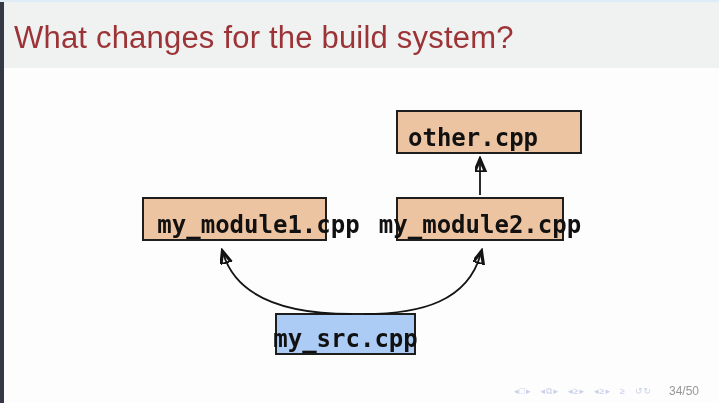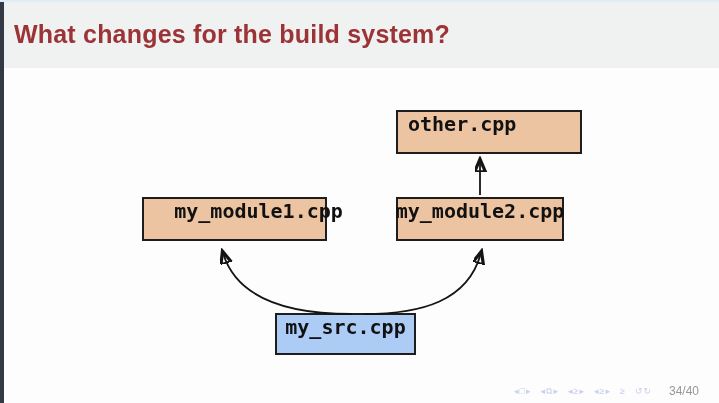--- a/index.html
+++ b/index.html
@@ -30,31 +30,31 @@
   .left-strip{
     position:absolute;left:0;top:0;width:4px;height:403px;
     background:var(--sidebar-strip);z-index:5;
   }
   .titlebar{
     position:absolute;left:0;top:0;width:719px;height:68px;
     background:var(--titlebar-bg);
   }
   .slide-title{
     position:absolute;left:14px;top:20px;
-    font-size:25px;font-weight:700;letter-spacing:0.2px;
+    font-size:31px;font-weight:400;letter-spacing:0.2px;
     color:var(--title-text);
   }
   .diagram{position:absolute;left:0;top:68px;width:719px;height:335px;}
   .node{
     position:absolute;
     border:2px solid var(--node-border);
     background:var(--node-fill-tan);
-    display:flex;align-items:flex-start;
+    display:flex;align-items:flex-end;
     font-family:"DejaVu Sans Mono","Liberation Mono",monospace;
-    font-weight:bold;font-size:20px;color:var(--node-text);
+    font-weight:bold;font-size:24px;color:var(--node-text);
     white-space:nowrap;
   }
   .node-other   {left:396px;top:42px; width:186px;height:44px;justify-content:flex-start;padding-left:10px;}
   .node-module1 {left:142px;top:129px;width:185px;height:44px;justify-content:center;padding-left:48px;}
   .node-module2 {left:396px;top:129px;width:168px;height:44px;justify-content:center;}
   .node-src     {left:275px;top:245px;width:141px;height:42px;justify-content:center;background:var(--node-fill-blue);}
   .arrows-layer{position:absolute;left:0;top:0;width:719px;height:335px;z-index:3;pointer-events:none;}
   .arrows-layer path{stroke:var(--arrow);stroke-width:1.8;fill:none;}
   .footer{
     position:absolute;right:20px;bottom:4px;height:16px;
@@ -106,14 +106,14 @@
 
 </div>
 
 <div class="footer">
   <span class="nav-group">◂□▸</span>
   <span class="nav-group">◂⧉▸</span>
   <span class="nav-group">◂≥▸</span>
   <span class="nav-group">◂≥▸</span>
   <span class="nav-group">≥</span>
   <span class="nav-group">↺↻</span>
-  <span class="page-number">34/40</span>
+  <span class="page-number">34/50</span>
 </div>
 
 </body></html>

